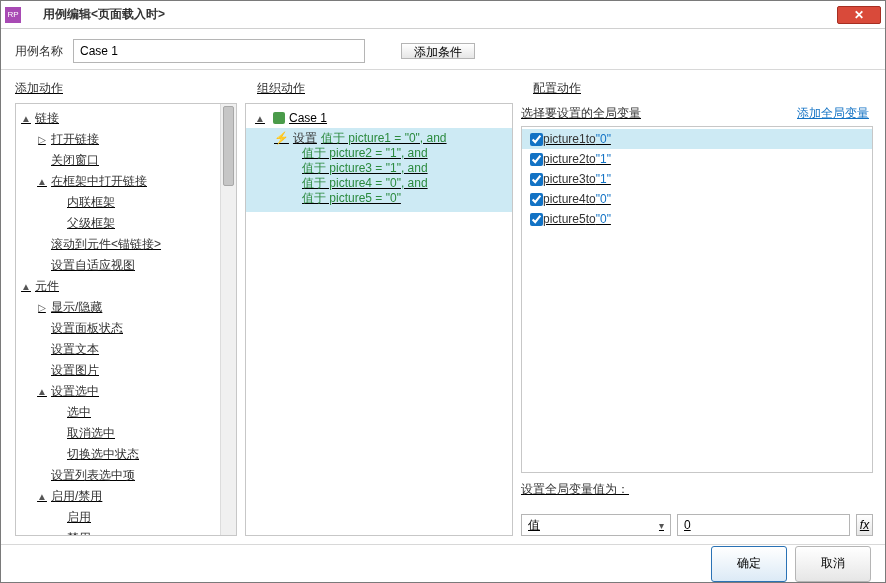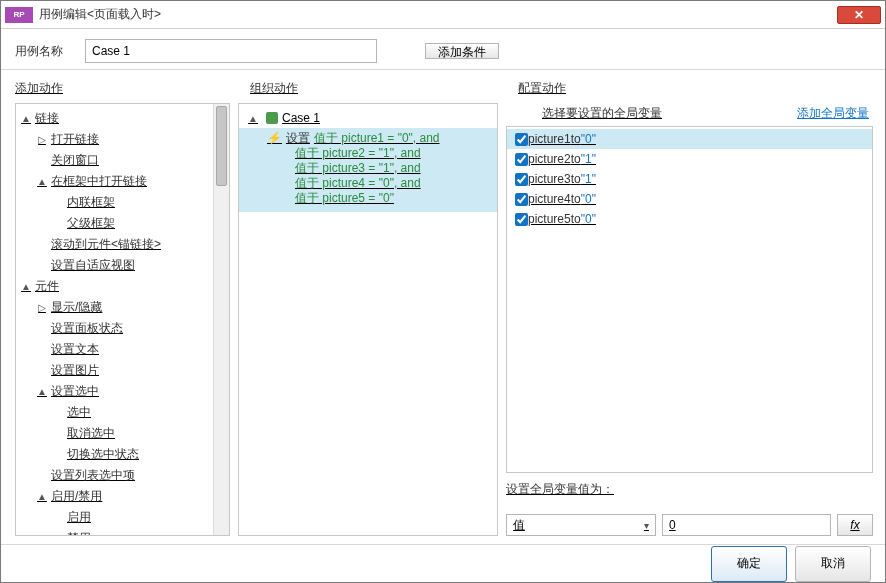--- a/index.html
+++ b/index.html
@@ -1,22 +1,22 @@
 <!DOCTYPE html>
 <html><head>
 <meta charset="utf-8">
 <style>
 * { box-sizing: border-box; margin: 0; padding: 0; font-family: "Microsoft YaHei", "Segoe UI", sans-serif; font-size: 12px; }
 body { background: #ececec; width: 886px; height: 583px; overflow: hidden; }
 .window { width: 886px; height: 583px; background: #fff; border: 1px solid #7a7a7a; display: flex; flex-direction: column; }
 .titlebar { background: #fff; border-bottom: 1px solid #d0d0d0; height: 28px; display: flex; align-items: center; padding: 0 4px; }
-.titlebar .appicon { width: 28px; height: 16px; background: #a84ab4; margin-right: 6px; display: inline-flex; align-items: center; justify-content: center; color: #fff; font-size: 8px; font-weight: bold; }
-.titlebar .title { flex: 1; color: #333; }
+.titlebar .appicon { width: 16px; height: 16px; background: #a84ab4; margin-right: 22px; display: inline-flex; align-items: center; justify-content: center; color: #fff; font-size: 8px; font-weight: normal; }
+.titlebar .title { flex: 1; color: #333; font-weight: bold; }
 .titlebar .closebtn { width: 44px; height: 18px; background: #d94a3a; border: 1px solid #a62e22; border-radius: 2px; color: #fff; display: flex; align-items: center; justify-content: center; font-weight: bold; cursor: pointer; }
-.toprow { padding: 10px 14px 6px; display: flex; align-items: center; gap: 22px; border-bottom: 1px solid #d8d8d8; }
+.toprow { padding: 10px 14px 6px; display: flex; align-items: center; gap: 10px; border-bottom: 1px solid #d8d8d8; }
 .toprow label { color: #333; }
 .toprow .name-input { width: 292px; height: 24px; border: 1px solid #b5b5b5; padding: 0 6px; background: #fff; }
 .toprow .cond-btn { margin-left: 26px; height: 16px; padding: 0 12px; border: 1px solid #b5b5b5; background: linear-gradient(#fff,#e6e6e6); cursor: pointer; }
 .cols { flex: 1; display: flex; overflow: hidden; }
 .col { display: flex; flex-direction: column; padding: 6px 0 0; text-decoration: underline; }
 .col-header { color: #333; padding: 4px 14px 6px; }
 .col1 { width: 242px; }
 .col2 { width: 276px; }
 .col3 { flex: 1; padding-right: 12px; }
 .panel { flex: 1; margin: 0 6px 8px 14px; border: 1px solid #c7c7c7; background: #fff; position: relative; overflow-y: auto; }
@@ -31,37 +31,37 @@
 .org-tree { padding: 4px 0; }
 .org-case { display: flex; align-items: center; height: 20px; padding-left: 8px; gap: 4px; }
 .org-case .tw { font-size: 10px; }
 .org-case .caseicon { width: 12px; height: 12px; background: #4a9b4a; display: inline-block; border-radius: 2px; }
 .org-action { background: #cdeaf4; margin: 0; padding: 2px 0 6px 0; }
 .org-action-head { display: flex; align-items: center; padding-left: 28px; height: 16px; gap: 4px; }
 .org-action-head .bolt { color: #7a7a7a; font-size: 12px; }
 .org-action-head .lbl { color: #333; }
 .org-action-head .grn { color: #2b8a3e; }
 .org-line { padding-left: 56px; color: #2b8a3e; line-height: 15px; }
-.cfg-top { display: flex; align-items: center; justify-content: space-between; padding: 2px 4px 4px 0; margin-left: 36px; }
+.cfg-top { display: flex; align-items: center; justify-content: space-between; padding: 2px 4px 4px 0; }
 .cfg-top .lbl { color: #333; }
 .cfg-top .link { color: #1272c4; text-decoration: underline; cursor: pointer; }
 .var-list { flex: 1; border: 1px solid #c7c7c7; background: #fff; overflow-y: auto; padding: 2px 0; }
 .var-row { display: flex; align-items: center; height: 20px; padding: 0 8px; }
 .var-row.sel { background: #cdeaf4; }
 .var-row input[type=checkbox] { width: 13px; height: 13px; accent-color: #1272c4; }
 .var-row .vn { color: #333; }
 .var-row .to { color: #333; }
 .var-row .vv { color: #1272c4; }
 .cfg-bottom { padding-top: 8px; }
 .cfg-bottom .lbl2 { color: #333; display: block; margin-bottom: 16px; }
 .valrow { display: flex; gap: 6px; align-items: center; }
 .valrow .sel { width: 150px; height: 22px; border: 1px solid #b5b5b5; background: #fff; display: flex; align-items: center; justify-content: space-between; padding: 0 6px; cursor: pointer; }
 .valrow .sel .ar { font-size: 10px; color: #555; }
 .valrow .vinput { flex: 1; height: 22px; border: 1px solid #b5b5b5; padding: 0 6px; }
-.valrow .fx { width: 36px; height: 22px; border: 1px solid #b5b5b5; background: linear-gradient(#fff,#e6e6e6); display: flex; align-items: center; justify-content: center; cursor: pointer; font-style: italic; }
+.valrow .fx { width: 17px; height: 22px; border: 1px solid #b5b5b5; background: linear-gradient(#fff,#e6e6e6); display: flex; align-items: center; justify-content: center; cursor: pointer; font-style: italic; }
 .footer { height: 38px; border-top: 1px solid #d8d8d8; display: flex; align-items: center; justify-content: flex-end; padding: 0 14px; gap: 8px; }
 .footer button { width: 76px; height: 36px; border-radius: 3px; cursor: pointer; }
 .btn-ok { border: 1px solid #2a72b5; background: linear-gradient(#fff,#dceaf6); color: #000; }
 .btn-cancel { border: 1px solid #b5b5b5; background: linear-gradient(#fff,#e6e6e6); color: #000; }
 </style>
 </head>
 <body>
 
 <div class="window">
 

